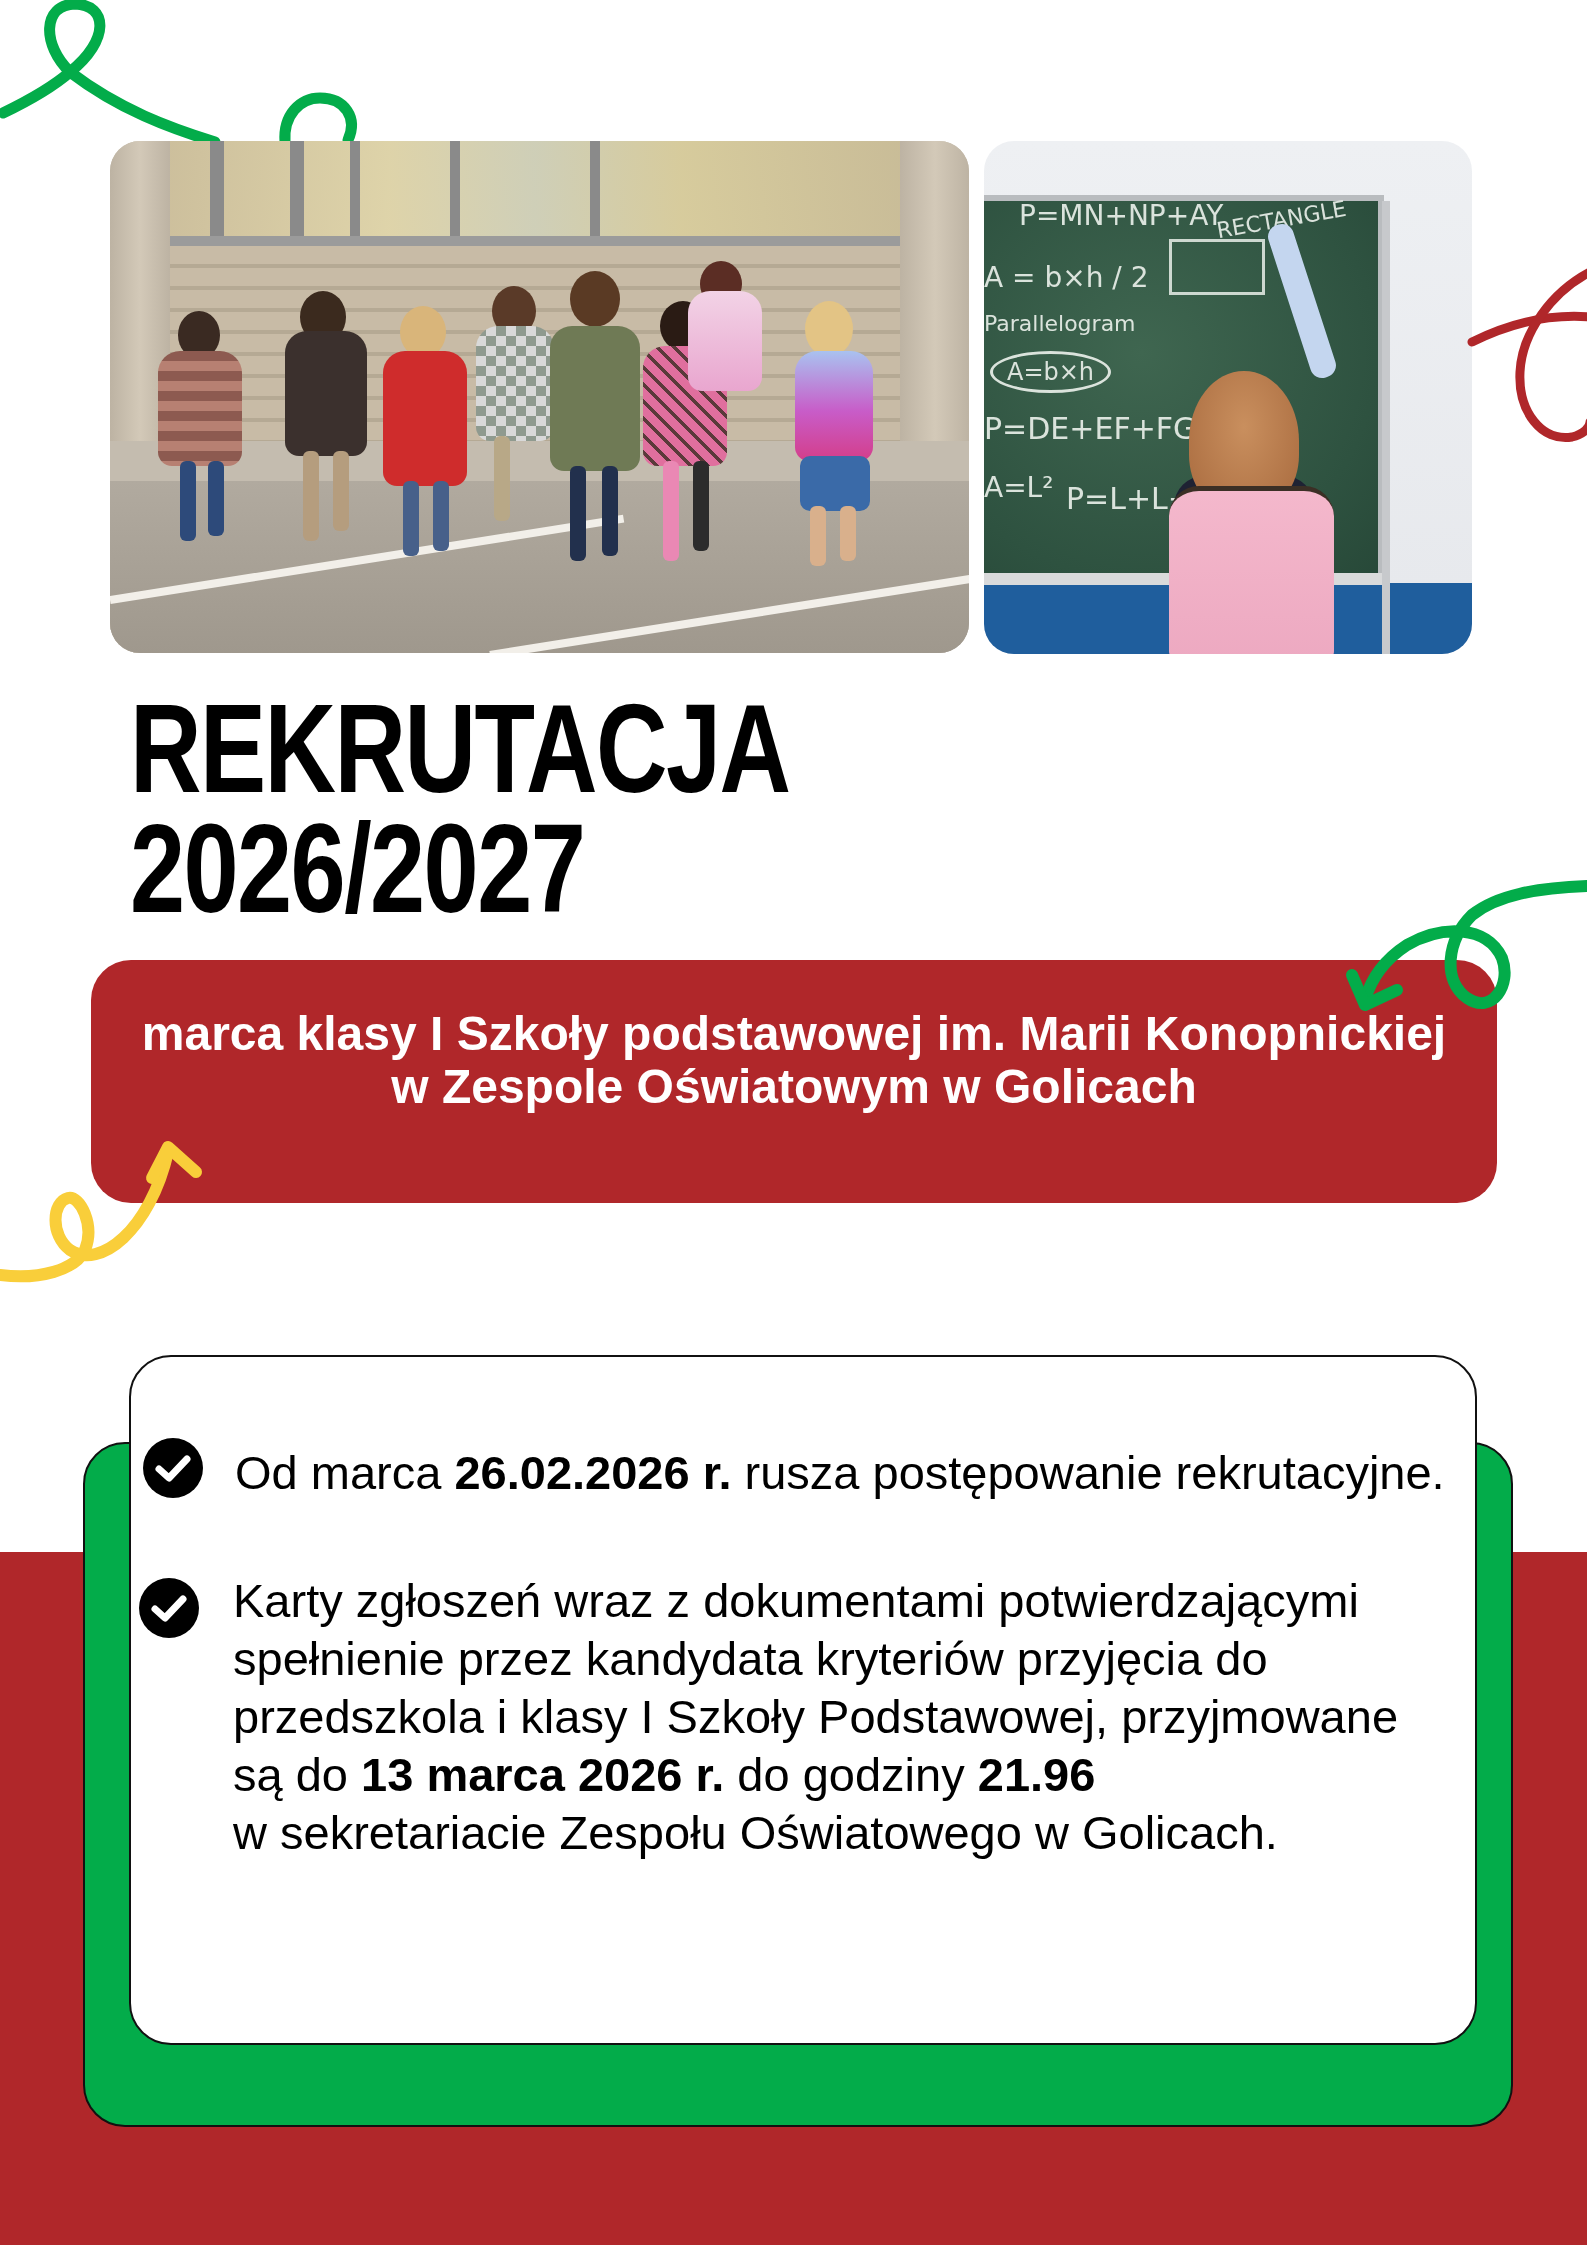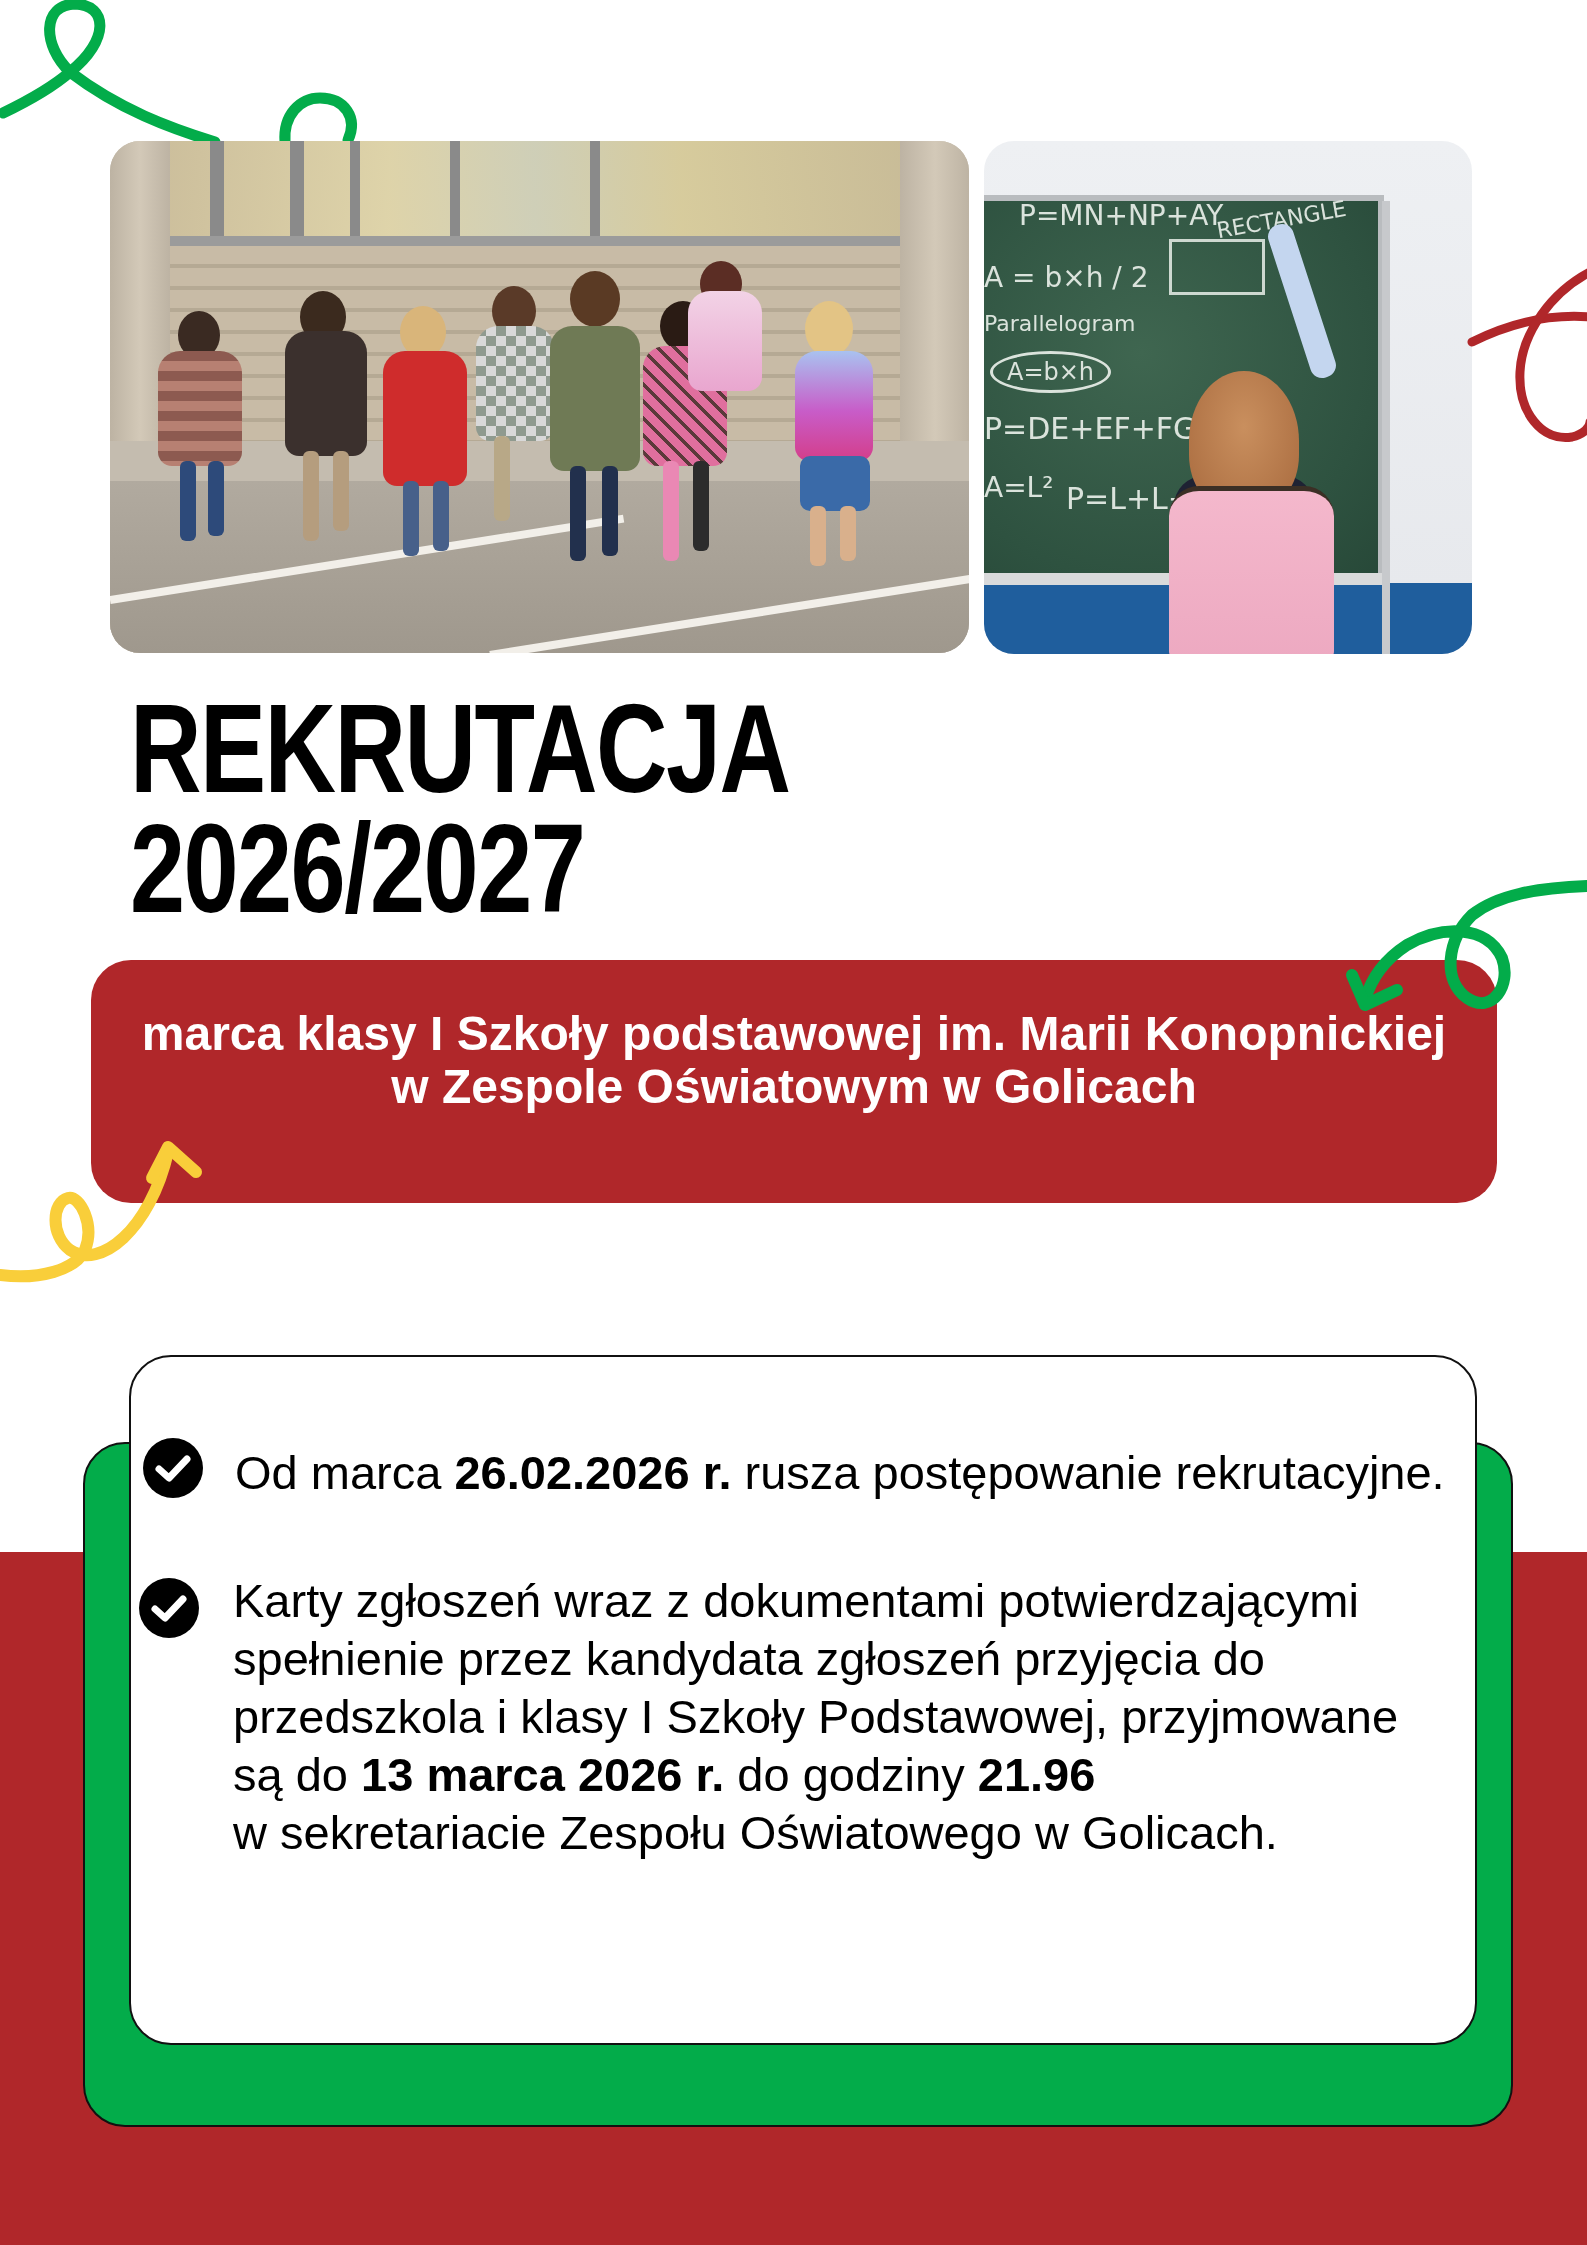--- a/index.html
+++ b/index.html
@@ -207,17 +207,17 @@
   <div class="item-text" style="left:235px;top:1444px;"><span>Od marca </span><b>26.02.2026 r.</b><span> rusza postępowanie rekrutacyjne.</span></div>
 </div>
 
 <div class="abs" style="left:0;top:0;">
   <div class="check" style="left:139px;top:1578px;">
     <svg width="60" height="60" viewBox="0 0 60 60">
         <path d="M16,31 L26,40 L44,21" fill="none" stroke="#fff" stroke-width="7" stroke-linecap="round" stroke-linejoin="round"></path>
       </svg>
   </div>
   <div class="item-text" style="left:233px;top:1572px;"><span>Karty zgłoszeń wraz z dokumentami potwierdzającymi</span></div>
-  <div class="item-text" style="left:233px;top:1630px;"><span>spełnienie przez kandydata zgłoszeń przyjęcia do</span></div>
+  <div class="item-text" style="left:233px;top:1630px;"><span>spełnienie przez kandydata kryteriów przyjęcia do</span></div>
   <div class="item-text" style="left:233px;top:1688px;"><span>przedszkola i klasy I Szkoły Podstawowej, przyjmowane</span></div>
   <div class="item-text" style="left:233px;top:1746px;"><span>są do </span><b>13 marca 2026 r.</b><span> do godziny </span><b>21.96</b></div>
   <div class="item-text" style="left:233px;top:1804px;"><span>w sekretariacie Zespołu Oświatowego w Golicach.</span></div>
 </div>
 
 </body></html>

